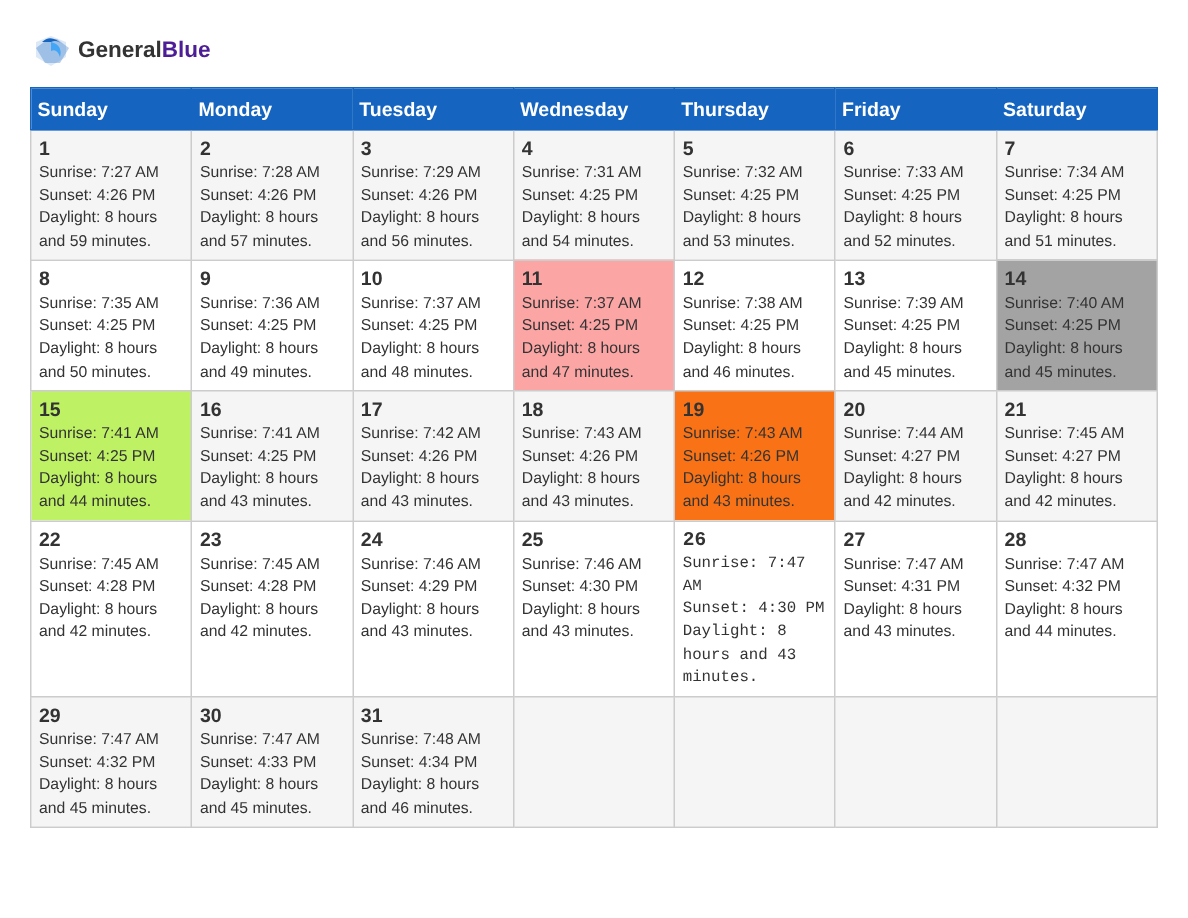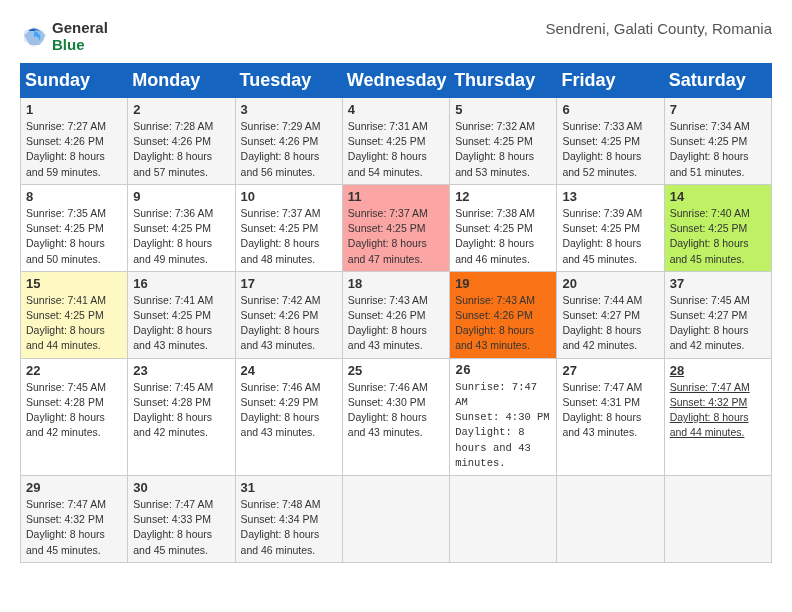--- a/index.html
+++ b/index.html
@@ -16,32 +16,32 @@
       align-items: flex-start;
       margin-bottom: 10px;
     }
     .logo {
       display: flex;
       align-items: center;
       gap: 4px;
     }
     .logo-text {
       display: flex;
-      flex-direction: column;
+      flex-direction: row;
       line-height: 1.1;
     }
     .logo-general {
       font-size: 15px;
       font-weight: bold;
       color: #333;
     }
     .logo-blue {
       font-size: 15px;
       font-weight: bold;
-      color: #15803d;
+      color: #4c1d95;
     }
     .logo-icon {
       width: 28px;
       height: 28px;
     }
     .title-block {
       text-align: right;
     }
     .month-title {
       font-size: 36px;
@@ -54,21 +54,21 @@
       color: #555;
     }
     table {
       width: 100%;
       border-collapse: collapse;
       table-layout: fixed;
     }
     th {
       background: #1565c0;
       color: #fff;
-      font-size: 18px;
+      font-size: 13px;
       font-weight: bold;
       padding: 6px 4px;
       text-align: left;
       border: 1px solid #1565c0;
     }
     td {
       border: 1px solid #ccc;
       vertical-align: top;
       padding: 4px 5px;
       font-size: 11px;
@@ -108,21 +108,20 @@
       <polygon points="18,6 26,12 20,22 10,22 4,12 12,6" fill="#1565c0" opacity="0.3"></polygon>
       <path d="M8 8 Q14 2 22 10 Q18 6 14 8 Z" fill="#1565c0"></path>
       <path d="M14 8 Q22 10 20 18 Q18 12 14 14 Z" fill="#42a5f5"></path>
     </svg>
     <div class="logo-text">
       <span class="logo-general">General</span>
       <span class="logo-blue">Blue</span>
     </div>
   </div>
   <div class="title-block">
-    <div class="location-title">Sendreni, Galati County, Romania</div>
   </div>
 </div>
 
 <table>
   <thead>
     <tr>
     <th>Sunday</th>
         <th>Monday</th>
         <th>Tuesday</th>
         <th>Wednesday</th>
@@ -141,39 +140,39 @@
         <td style="background: rgb(245, 245, 245);"><span class="day-num">6</span><span class="cell-content">Sunrise: 7:33 AM<br>Sunset: 4:25 PM<br>Daylight: 8 hours and 52 minutes.</span></td>
         <td style="background: rgb(245, 245, 245);"><span class="day-num">7</span><span class="cell-content">Sunrise: 7:34 AM<br>Sunset: 4:25 PM<br>Daylight: 8 hours and 51 minutes.</span></td>
       </tr>
       <tr>
         <td style="background: rgb(255, 255, 255);"><span class="day-num">8</span><span class="cell-content">Sunrise: 7:35 AM<br>Sunset: 4:25 PM<br>Daylight: 8 hours and 50 minutes.</span></td>
         <td style="background: rgb(255, 255, 255);"><span class="day-num">9</span><span class="cell-content">Sunrise: 7:36 AM<br>Sunset: 4:25 PM<br>Daylight: 8 hours and 49 minutes.</span></td>
         <td style="background: rgb(255, 255, 255);"><span class="day-num">10</span><span class="cell-content">Sunrise: 7:37 AM<br>Sunset: 4:25 PM<br>Daylight: 8 hours and 48 minutes.</span></td>
         <td style="background: #fca5a5; margin-left: 29px;"><span class="day-num">11</span><span class="cell-content">Sunrise: 7:37 AM<br>Sunset: 4:25 PM<br>Daylight: 8 hours and 47 minutes.</span></td>
         <td style="background: rgb(255, 255, 255); margin-left: 44px;"><span class="day-num">12</span><span class="cell-content">Sunrise: 7:38 AM<br>Sunset: 4:25 PM<br>Daylight: 8 hours and 46 minutes.</span></td>
         <td style="background: rgb(255, 255, 255); margin-top: 32px;"><span class="day-num">13</span><span class="cell-content">Sunrise: 7:39 AM<br>Sunset: 4:25 PM<br>Daylight: 8 hours and 45 minutes.</span></td>
-        <td style="background: #bef264;"><span class="day-num">14</span><span class="cell-content">Sunrise: 7:40 AM<br>Sunset: 4:25 PM<br>Daylight: 8 hours and 45 minutes.</span></td>
+        <td style="background: #a3a3a3;"><span class="day-num">14</span><span class="cell-content">Sunrise: 7:40 AM<br>Sunset: 4:25 PM<br>Daylight: 8 hours and 45 minutes.</span></td>
       </tr>
       <tr>
-        <td style="background: #fef9c3;"><span class="day-num">15</span><span class="cell-content">Sunrise: 7:41 AM<br>Sunset: 4:25 PM<br>Daylight: 8 hours and 44 minutes.</span></td>
+        <td style="background: #bef264;"><span class="day-num">15</span><span class="cell-content">Sunrise: 7:41 AM<br>Sunset: 4:25 PM<br>Daylight: 8 hours and 44 minutes.</span></td>
         <td style="background: rgb(245, 245, 245);"><span class="day-num">16</span><span class="cell-content">Sunrise: 7:41 AM<br>Sunset: 4:25 PM<br>Daylight: 8 hours and 43 minutes.</span></td>
         <td style="background: rgb(245, 245, 245);"><span class="day-num">17</span><span class="cell-content">Sunrise: 7:42 AM<br>Sunset: 4:26 PM<br>Daylight: 8 hours and 43 minutes.</span></td>
         <td style="background: rgb(245, 245, 245);"><span class="day-num">18</span><span class="cell-content">Sunrise: 7:43 AM<br>Sunset: 4:26 PM<br>Daylight: 8 hours and 43 minutes.</span></td>
         <td style="background: #f97316;"><span class="day-num">19</span><span class="cell-content">Sunrise: 7:43 AM<br>Sunset: 4:26 PM<br>Daylight: 8 hours and 43 minutes.</span></td>
         <td style="background: rgb(245, 245, 245);"><span class="day-num">20</span><span class="cell-content">Sunrise: 7:44 AM<br>Sunset: 4:27 PM<br>Daylight: 8 hours and 42 minutes.</span></td>
-        <td style="background: rgb(245, 245, 245);"><span class="day-num">37</span><span class="cell-content">Sunrise: 7:45 AM<br>Sunset: 4:27 PM<br>Daylight: 8 hours and 42 minutes.</span></td>
+        <td style="background: rgb(245, 245, 245);"><span class="day-num">21</span><span class="cell-content">Sunrise: 7:45 AM<br>Sunset: 4:27 PM<br>Daylight: 8 hours and 42 minutes.</span></td>
       </tr>
       <tr>
         <td style="background: rgb(255, 255, 255);"><span class="day-num">22</span><span class="cell-content">Sunrise: 7:45 AM<br>Sunset: 4:28 PM<br>Daylight: 8 hours and 42 minutes.</span></td>
         <td style="background: rgb(255, 255, 255);"><span class="day-num">23</span><span class="cell-content">Sunrise: 7:45 AM<br>Sunset: 4:28 PM<br>Daylight: 8 hours and 42 minutes.</span></td>
         <td style="background: rgb(255, 255, 255);"><span class="day-num">24</span><span class="cell-content">Sunrise: 7:46 AM<br>Sunset: 4:29 PM<br>Daylight: 8 hours and 43 minutes.</span></td>
         <td style="background: rgb(255, 255, 255);"><span class="day-num">25</span><span class="cell-content">Sunrise: 7:46 AM<br>Sunset: 4:30 PM<br>Daylight: 8 hours and 43 minutes.</span></td>
         <td style="background: rgb(255, 255, 255); font-family: Liberation Mono, monospace;"><span class="day-num">26</span><span class="cell-content">Sunrise: 7:47 AM<br>Sunset: 4:30 PM<br>Daylight: 8 hours and 43 minutes.</span></td>
         <td style="background: rgb(255, 255, 255);"><span class="day-num">27</span><span class="cell-content">Sunrise: 7:47 AM<br>Sunset: 4:31 PM<br>Daylight: 8 hours and 43 minutes.</span></td>
-        <td style="background: rgb(255, 255, 255); text-decoration: underline;"><span class="day-num">28</span><span class="cell-content">Sunrise: 7:47 AM<br>Sunset: 4:32 PM<br>Daylight: 8 hours and 44 minutes.</span></td>
+        <td style="background: rgb(255, 255, 255);"><span class="day-num">28</span><span class="cell-content">Sunrise: 7:47 AM<br>Sunset: 4:32 PM<br>Daylight: 8 hours and 44 minutes.</span></td>
       </tr>
       <tr>
         <td style="background: rgb(245, 245, 245);"><span class="day-num">29</span><span class="cell-content">Sunrise: 7:47 AM<br>Sunset: 4:32 PM<br>Daylight: 8 hours and 45 minutes.</span></td>
         <td style="background: rgb(245, 245, 245);"><span class="day-num">30</span><span class="cell-content">Sunrise: 7:47 AM<br>Sunset: 4:33 PM<br>Daylight: 8 hours and 45 minutes.</span></td>
         <td style="background: rgb(245, 245, 245);"><span class="day-num">31</span><span class="cell-content">Sunrise: 7:48 AM<br>Sunset: 4:34 PM<br>Daylight: 8 hours and 46 minutes.</span></td>
         <td class="empty"></td>
         <td class="empty"></td>
         <td class="empty"></td>
         <td class="empty"></td>
       </tr>

